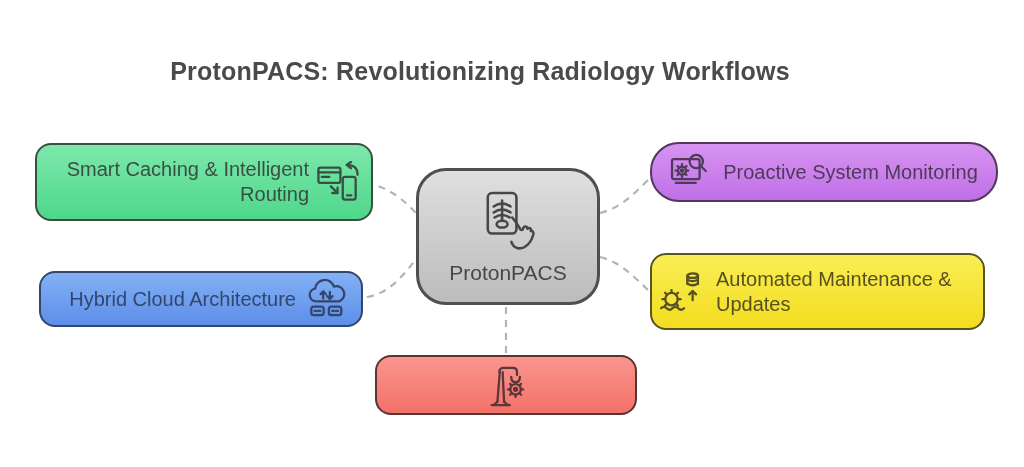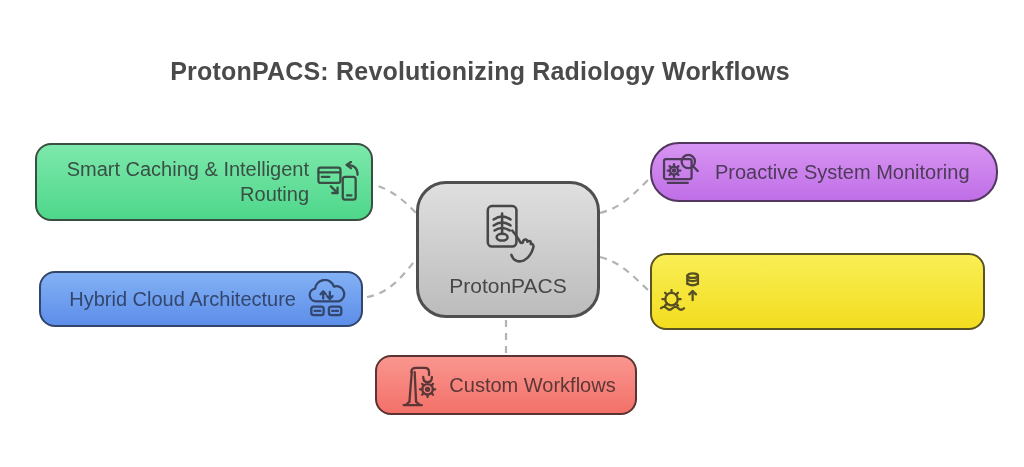--- a/index.html
+++ b/index.html
@@ -21,27 +21,27 @@
     display:flex;align-items:center;
     border-radius:16px;
     font-size:20px;line-height:1.25;
   }
   .node .icon{flex:0 0 auto;display:flex;align-items:center;justify-content:center;}
   .node .icon svg{display:block;}
   .label{display:block;}
   .n-green{left:25px;top:143px;width:338px;height:78px;justify-content:flex-end;padding:0 12px;gap:8px;text-align:right;margin-left:10px;}
   .n-green .label{max-width:258px;}
   .n-blue{left:39px;top:271px;width:324px;height:56px;justify-content:flex-end;padding:0 12px;gap:9px;text-align:right;}
-  .n-purple{left:650px;top:142px;width:348px;height:60px;justify-content:flex-start;padding:8px 10px;gap:9px;border-radius:29px;}
+  .n-purple{left:650px;top:142px;width:348px;height:60px;justify-content:center;padding:8px 10px;gap:9px;border-radius:29px;}
   .n-yellow{left:650px;top:253px;width:335px;height:77px;justify-content:flex-start;padding:0 8px;gap:8px;}
   .n-yellow .label{max-width:262px;}
   .n-red{left:375px;top:355px;width:262px;height:60px;justify-content:center;padding:0 10px;gap:9px;}
   .n-center{
     left:416px;top:168px;width:184px;height:137px;border-radius:30px;border-width:3px;
-    flex-direction:column;justify-content:center;gap:7px;font-size:21px;margin-top:13px;
+    flex-direction:column;justify-content:center;gap:7px;font-size:21px;
   }
   .stroke-ico{stroke:currentColor;fill:none;stroke-linecap:round;stroke-linejoin:round;}
 </style>
 </head>
 <body>
 
 <div class="canvas" style="background: rgb(255, 255, 255);">
 
   <svg class="connectors" width="1024" height="467" viewBox="0 0 1024 467" aria-hidden="true">
     <path class="connector" d="M366,183 C385,186 400,196 416,213" stroke="#b3b3b3"></path>
@@ -111,35 +111,35 @@
         <path d="M28.5 5.5 V14 M39.5 5.5 V14"></path>
         <path d="M28.5 14 Q34 17 39.5 14"></path>
         <path d="M28.5 9.8 Q34 12.6 39.5 9.8"></path>
         <path d="M34 31 V22"></path>
           <path d="M30.5 25 L34 21.5 L37.5 25"></path>
         <circle cx="12" cy="30" r="6.5"></circle>
         <path d="M18.5 30 H21.5 M16.6 34.6 L18.7 36.7 M7.4 34.6 L5.3 36.7 M5.5 30 H2.5 M7.4 25.4 L5.3 23.3 M12 23.5 V20.5 M16.6 25.4 L18.7 23.3"></path>
         <path d="M1 39.5 Q4 36.5 7 39.5 Q10 42.5 13 39.5 Q16 36.5 19 39.5 Q22 42.5 25 39.5"></path>
       </svg>
     </span>
+    <span class="label">Automated Maintenance &amp; Updates</span>
   </div>
 
   <div class="node n-red" style="--fill-top: #f9968f; --fill-bottom: #f37169; --border: #5a3333; --text: #5c3737;">
     <span class="icon">
       <svg class="stroke-ico" width="44" height="47" viewBox="0 0 46 48" stroke-width="2.4">
         <path d="M14 41 L16.5 10 M21 41 L19.5 10"></path>
         <path d="M8 44.5 H27 M14 41 L10 44.5 M21 41 L25 44.5"></path>
         <path d="M16 10 Q16 5.5 21 5.5 H30 Q34.5 5.5 34.5 10 V13"></path>
         <path d="M28.5 15 C28.5 19 30.5 20.5 33 20.5 C35.5 20.5 37.5 19 37.5 15"></path>
         <circle cx="33" cy="28" r="5.5"></circle>
         <circle cx="33" cy="28" r="1.6"></circle>
         <path d="M38.5 28 H41 M36.9 31.9 L38.7 33.7 M33 33.5 V36 M29.1 31.9 L27.3 33.7 M27.5 28 H25 M29.1 24.1 L27.3 22.3 M36.9 24.1 L38.7 22.3"></path>
       </svg>
     </span>
-    <span class="label">Custom Workflows</span>
   </div>
 
   <div class="node n-center" style="--fill-top: #dfdfdf; --fill-bottom: #bcbcbc; --border: #4f4f4f; --text: #474747;">
     <span class="icon">
       <svg class="stroke-ico" width="64" height="66" viewBox="0 0 76 72" stroke-width="3">
         <rect x="14" y="4" width="34" height="48" rx="5"></rect>
         <path d="M31 13 V36"></path>
         <path d="M21 20 Q31 13 41 20"></path>
         <path d="M21 27 Q31 20 41 27"></path>
         <path d="M22 33 Q31 27 40 33"></path>

